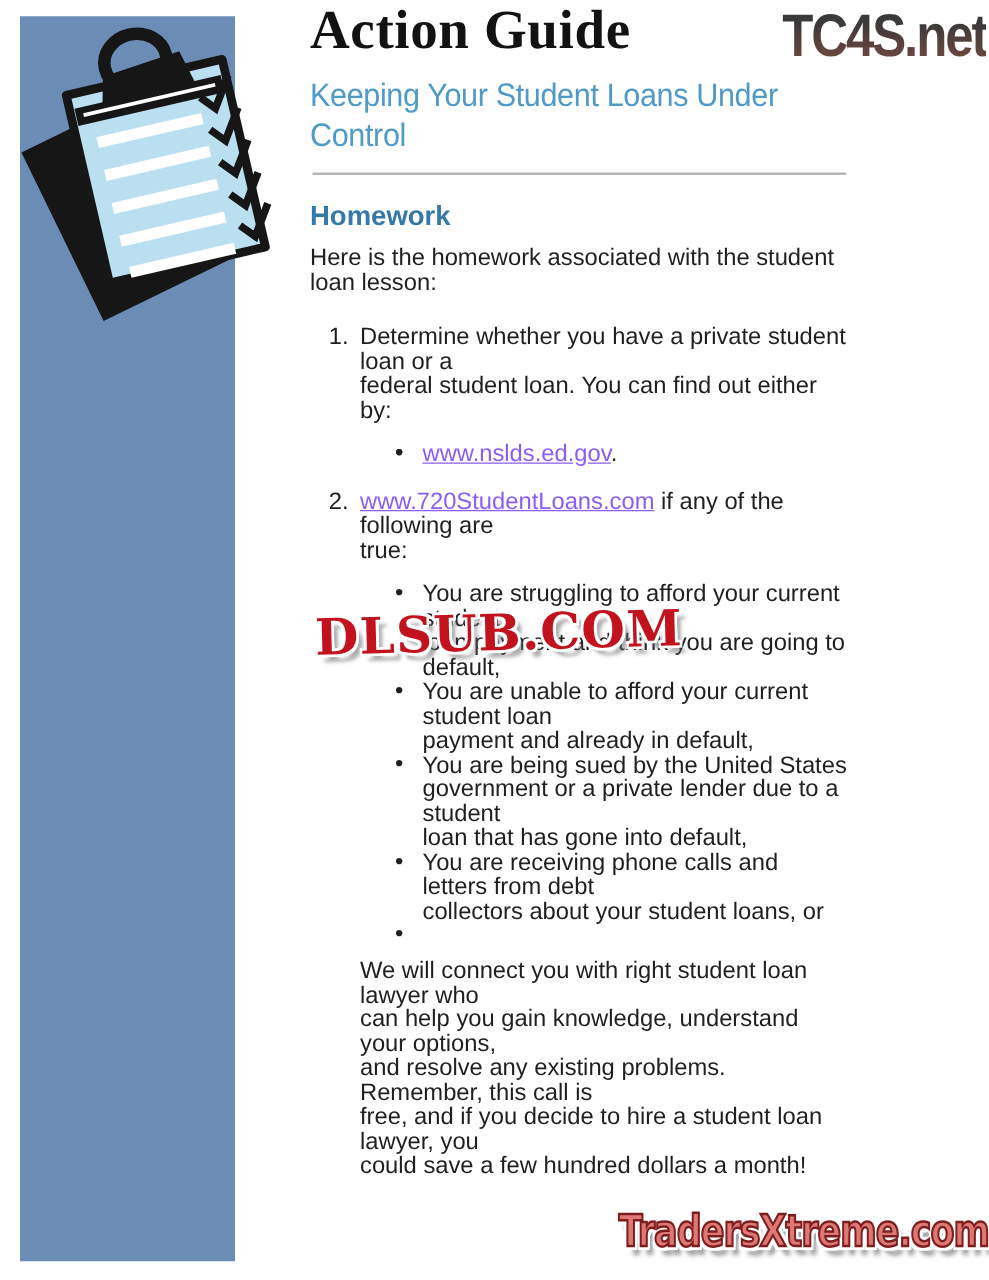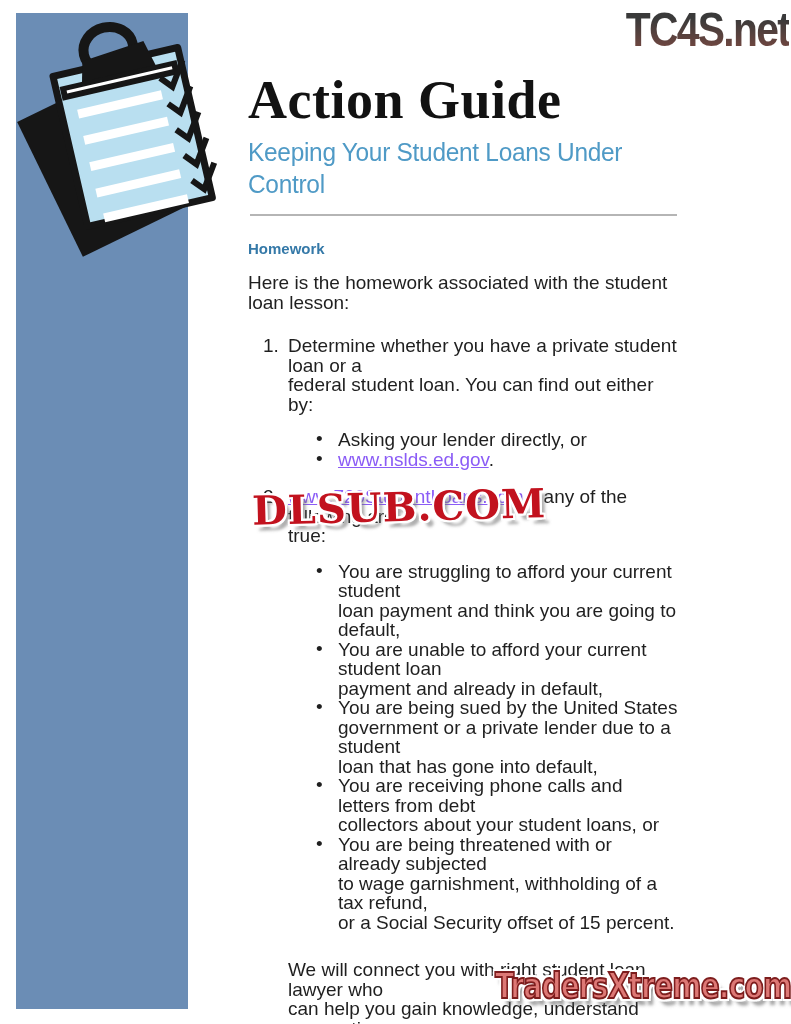--- a/index.html
+++ b/index.html
@@ -3,26 +3,26 @@
 <meta charset="utf-8">
 <style>
   html,body{margin:0;padding:0;}
   body{
     width:791px;height:1024px;position:relative;overflow:hidden;
     background:#ffffff;font-family:"Liberation Sans",sans-serif;color:#1f1f1f;
   }
   .sidebar{position:absolute;left:16px;top:13px;width:172px;height:996px;background:#6b8db5;}
   .clipboard{position:absolute;left:0;top:0;}
   .content{position:absolute;left:248px;top:0;width:430px;}
-  .title{margin-top:76px;font-family:"Liberation Serif",serif;font-weight:bold;
-    font-size:54px;line-height:48px;color:#121212;letter-spacing:.5px;}
+  .title{font-family:"Liberation Serif",serif;font-weight:bold;
+    font-size:44px;line-height:48px;color:#121212;letter-spacing:.5px;}
   .subtitle{margin-top:12px;font-size:26px;line-height:32px;color:#4f9ac6;
     transform:scaleX(.94);transform-origin:0 0;letter-spacing:-.3px;}
   .rule{margin-top:14px;width:427px;border:0;border-top:2px solid #b5b5b5;}
-  .homework{margin-top:22px;font-size:15px;font-weight:bold;color:#3579a8;line-height:22px;}
+  .homework{margin-top:22px;font-size:22px;font-weight:bold;color:#3579a8;line-height:22px;}
   .body{font-size:19px;line-height:19.5px;color:#1f1f1f;}
   .pre{white-space:pre-line;margin-top:35px;}
   .intro{margin-top:13px;}
   .num-item{position:relative;margin-top:24px;padding-left:40px;}
   .num-item.second{margin-top:18px;}
   .num{position:absolute;left:15px;top:0;}
   .sub-bullets{margin-top:16px;}
   .bullet-row{position:relative;padding-left:90px;}
   .dot{position:absolute;left:68px;top:-1px;}
   a.link{color:#8b5cf6;text-decoration:underline;cursor:pointer;}
@@ -87,40 +87,38 @@
   <div class="title">Action Guide</div>
   <div class="subtitle">Keeping Your Student Loans Under Control</div>
   <hr class="rule">
   <div class="homework">Homework</div>
   <div class="body intro pre">Here is the homework associated with the student loan lesson:</div>
 
   <div class="body num-item"><span class="num">1.</span><span class="pre">Determine whether you have a private student loan or a
 federal student loan. You can find out either by:</span></div>
 
   <div class="sub-bullets">
-    <div class="body bullet-row"><span class="dot">•</span><span class="pre">Asking your lender directly, or</span></div>
+    <div class="body bullet-row"><span class="dot">•</span></div>
     <div class="body bullet-row"><span class="dot">•</span><a class="link pre">www.nslds.ed.gov</a><span class="pre">.</span></div>
   </div>
 
   <div class="body num-item second"><span class="num">2.</span><a class="link pre">www.720StudentLoans.com</a><span class="pre"> if any of the following are
 true:</span></div>
 
   <div class="sub-bullets">
     <div class="body bullet-row"><span class="dot">•</span><span class="pre">You are struggling to afford your current student
 loan payment and think you are going to default,</span></div>
     <div class="body bullet-row"><span class="dot">•</span><span class="pre">You are unable to afford your current student loan
 payment and already in default,</span></div>
     <div class="body bullet-row"><span class="dot">•</span><span class="pre">You are being sued by the United States
 government or a private lender due to a student
 loan that has gone into default,</span></div>
     <div class="body bullet-row"><span class="dot">•</span><span class="pre">You are receiving phone calls and letters from debt
 collectors about your student loans, or</span></div>
-    <div class="body bullet-row"><span class="dot">•</span><span class="pre">You are being threatened with or already subjected
-to wage garnishment, withholding of a tax refund,
-or a Social Security offset of 15 percent.</span></div>
+    <div class="body bullet-row"><span class="dot">•</span></div>
   </div>
 
   <div class="body closing pre">We will connect you with right student loan lawyer who
 can help you gain knowledge, understand your options,
 and resolve any existing problems. Remember, this call is
 free, and if you decide to hire a student loan lawyer, you
 could save a few hundred dollars a month!</div>
 
   <div class="footer">
     <div>Student Loans, Updated September 9, 2013</div>

